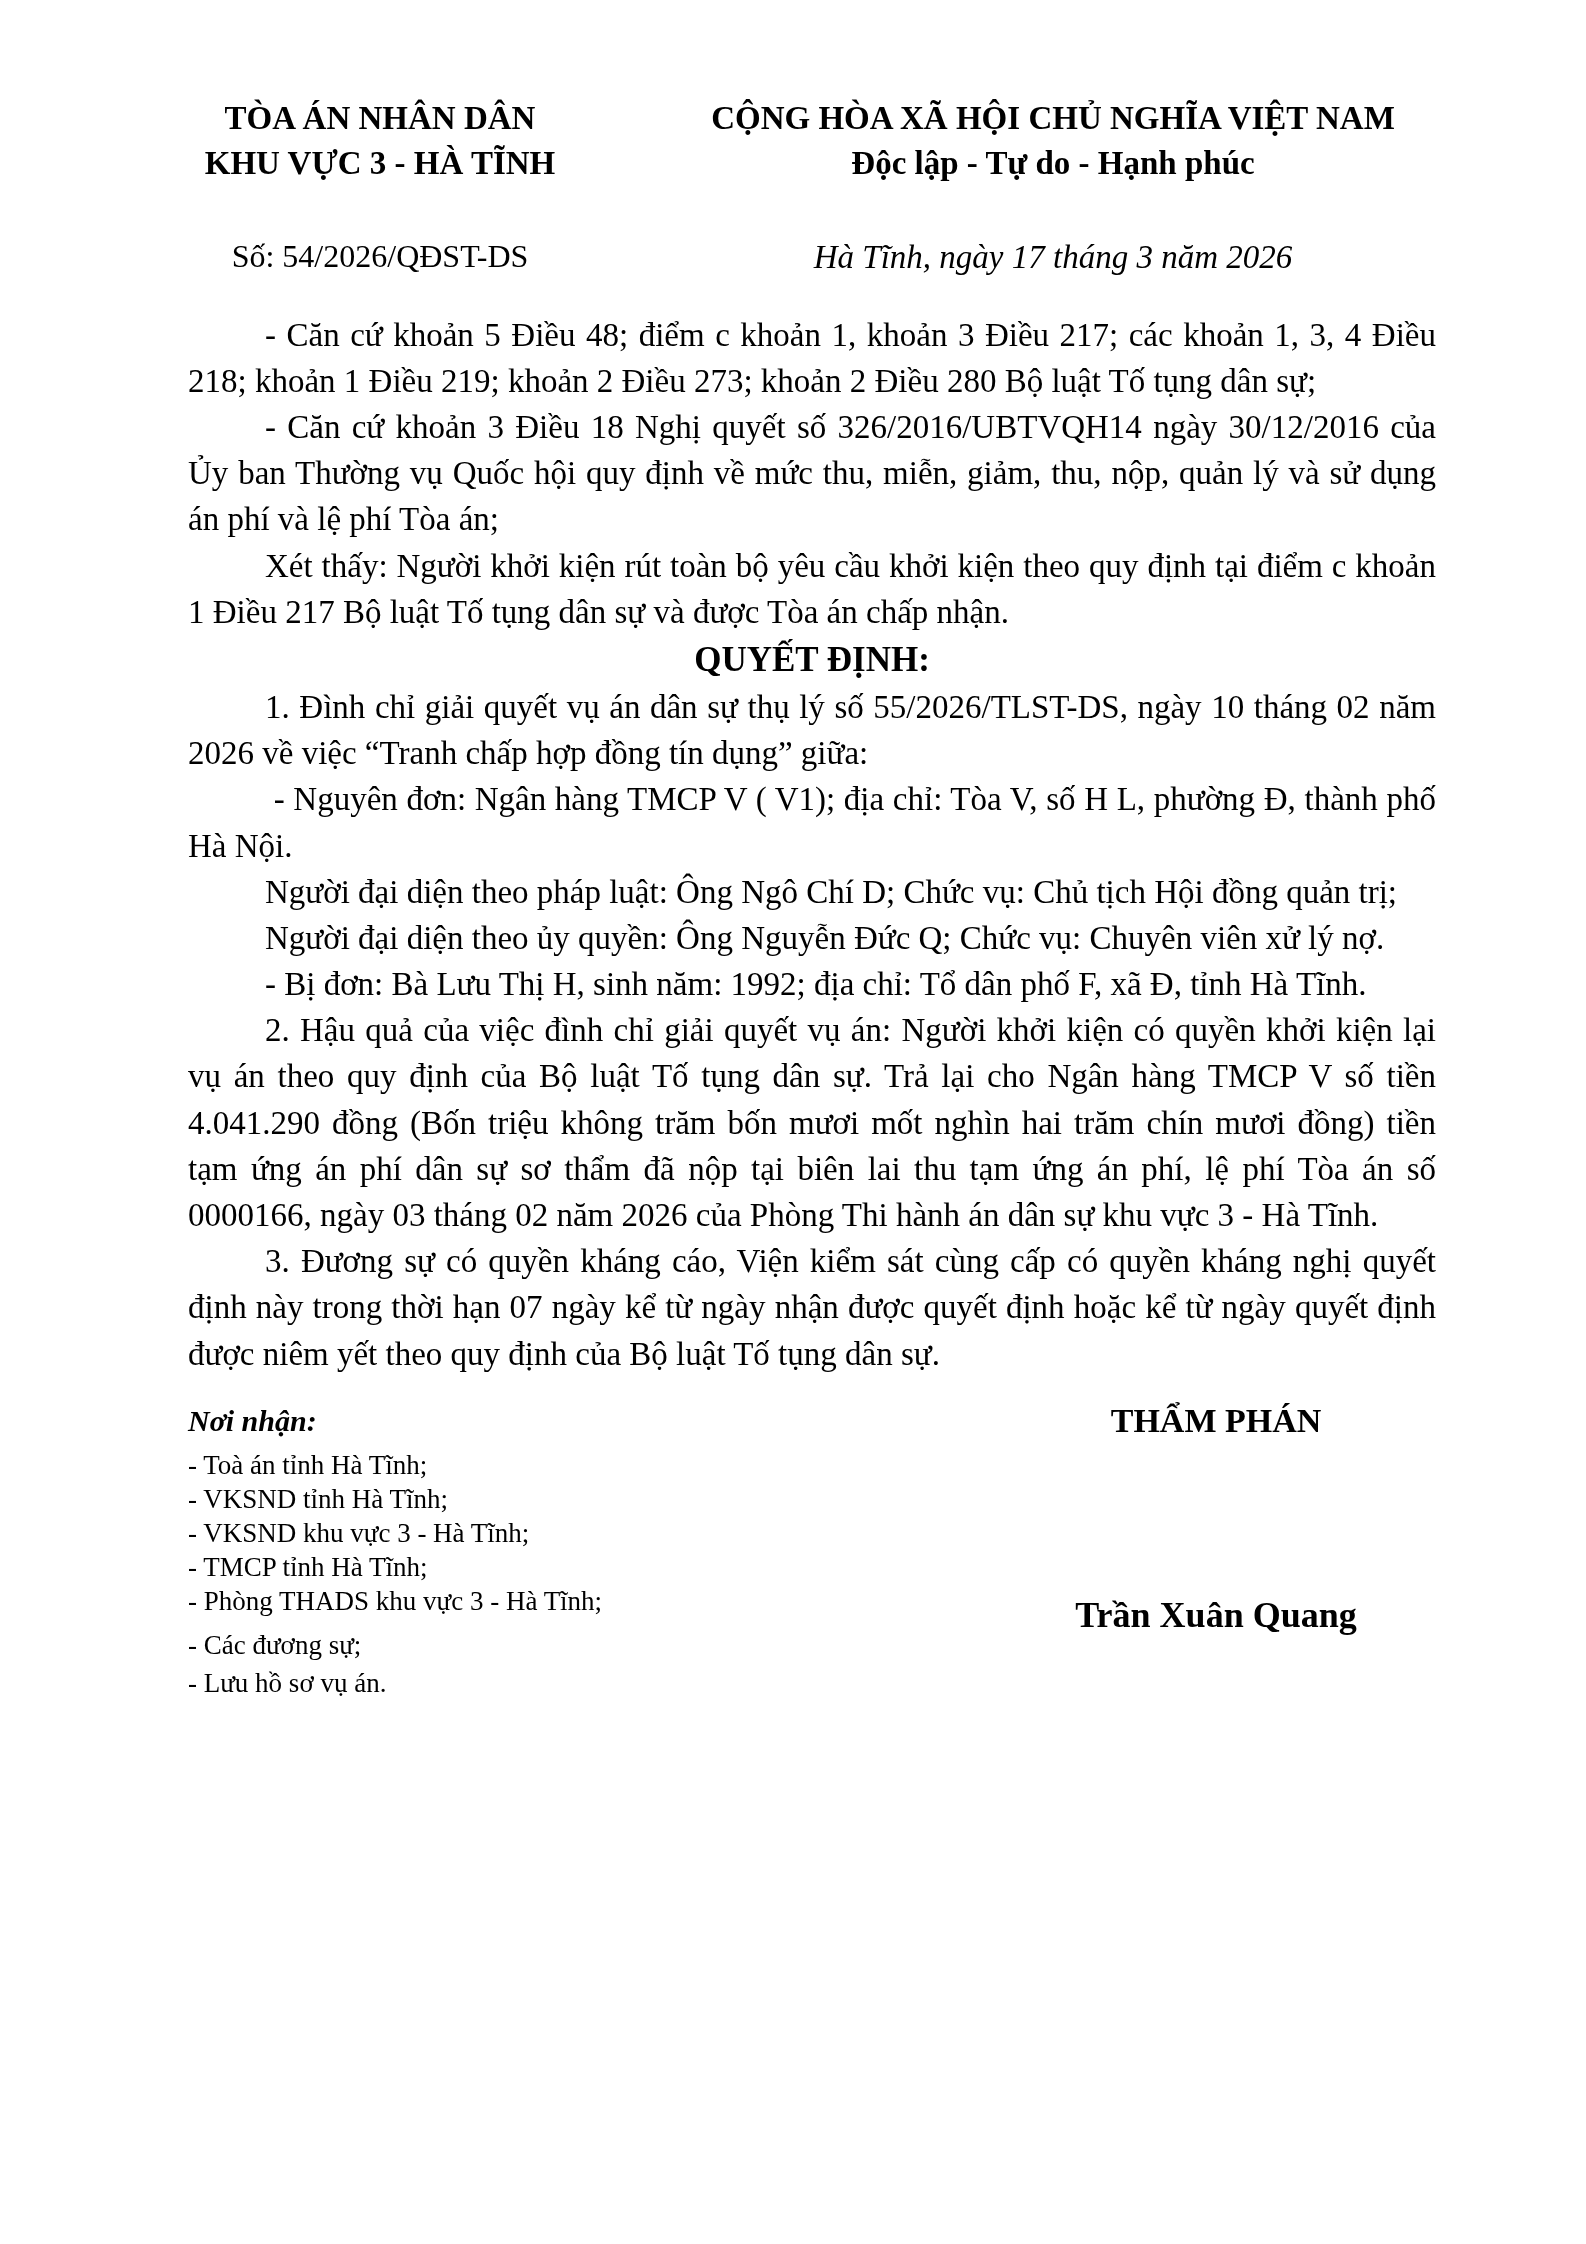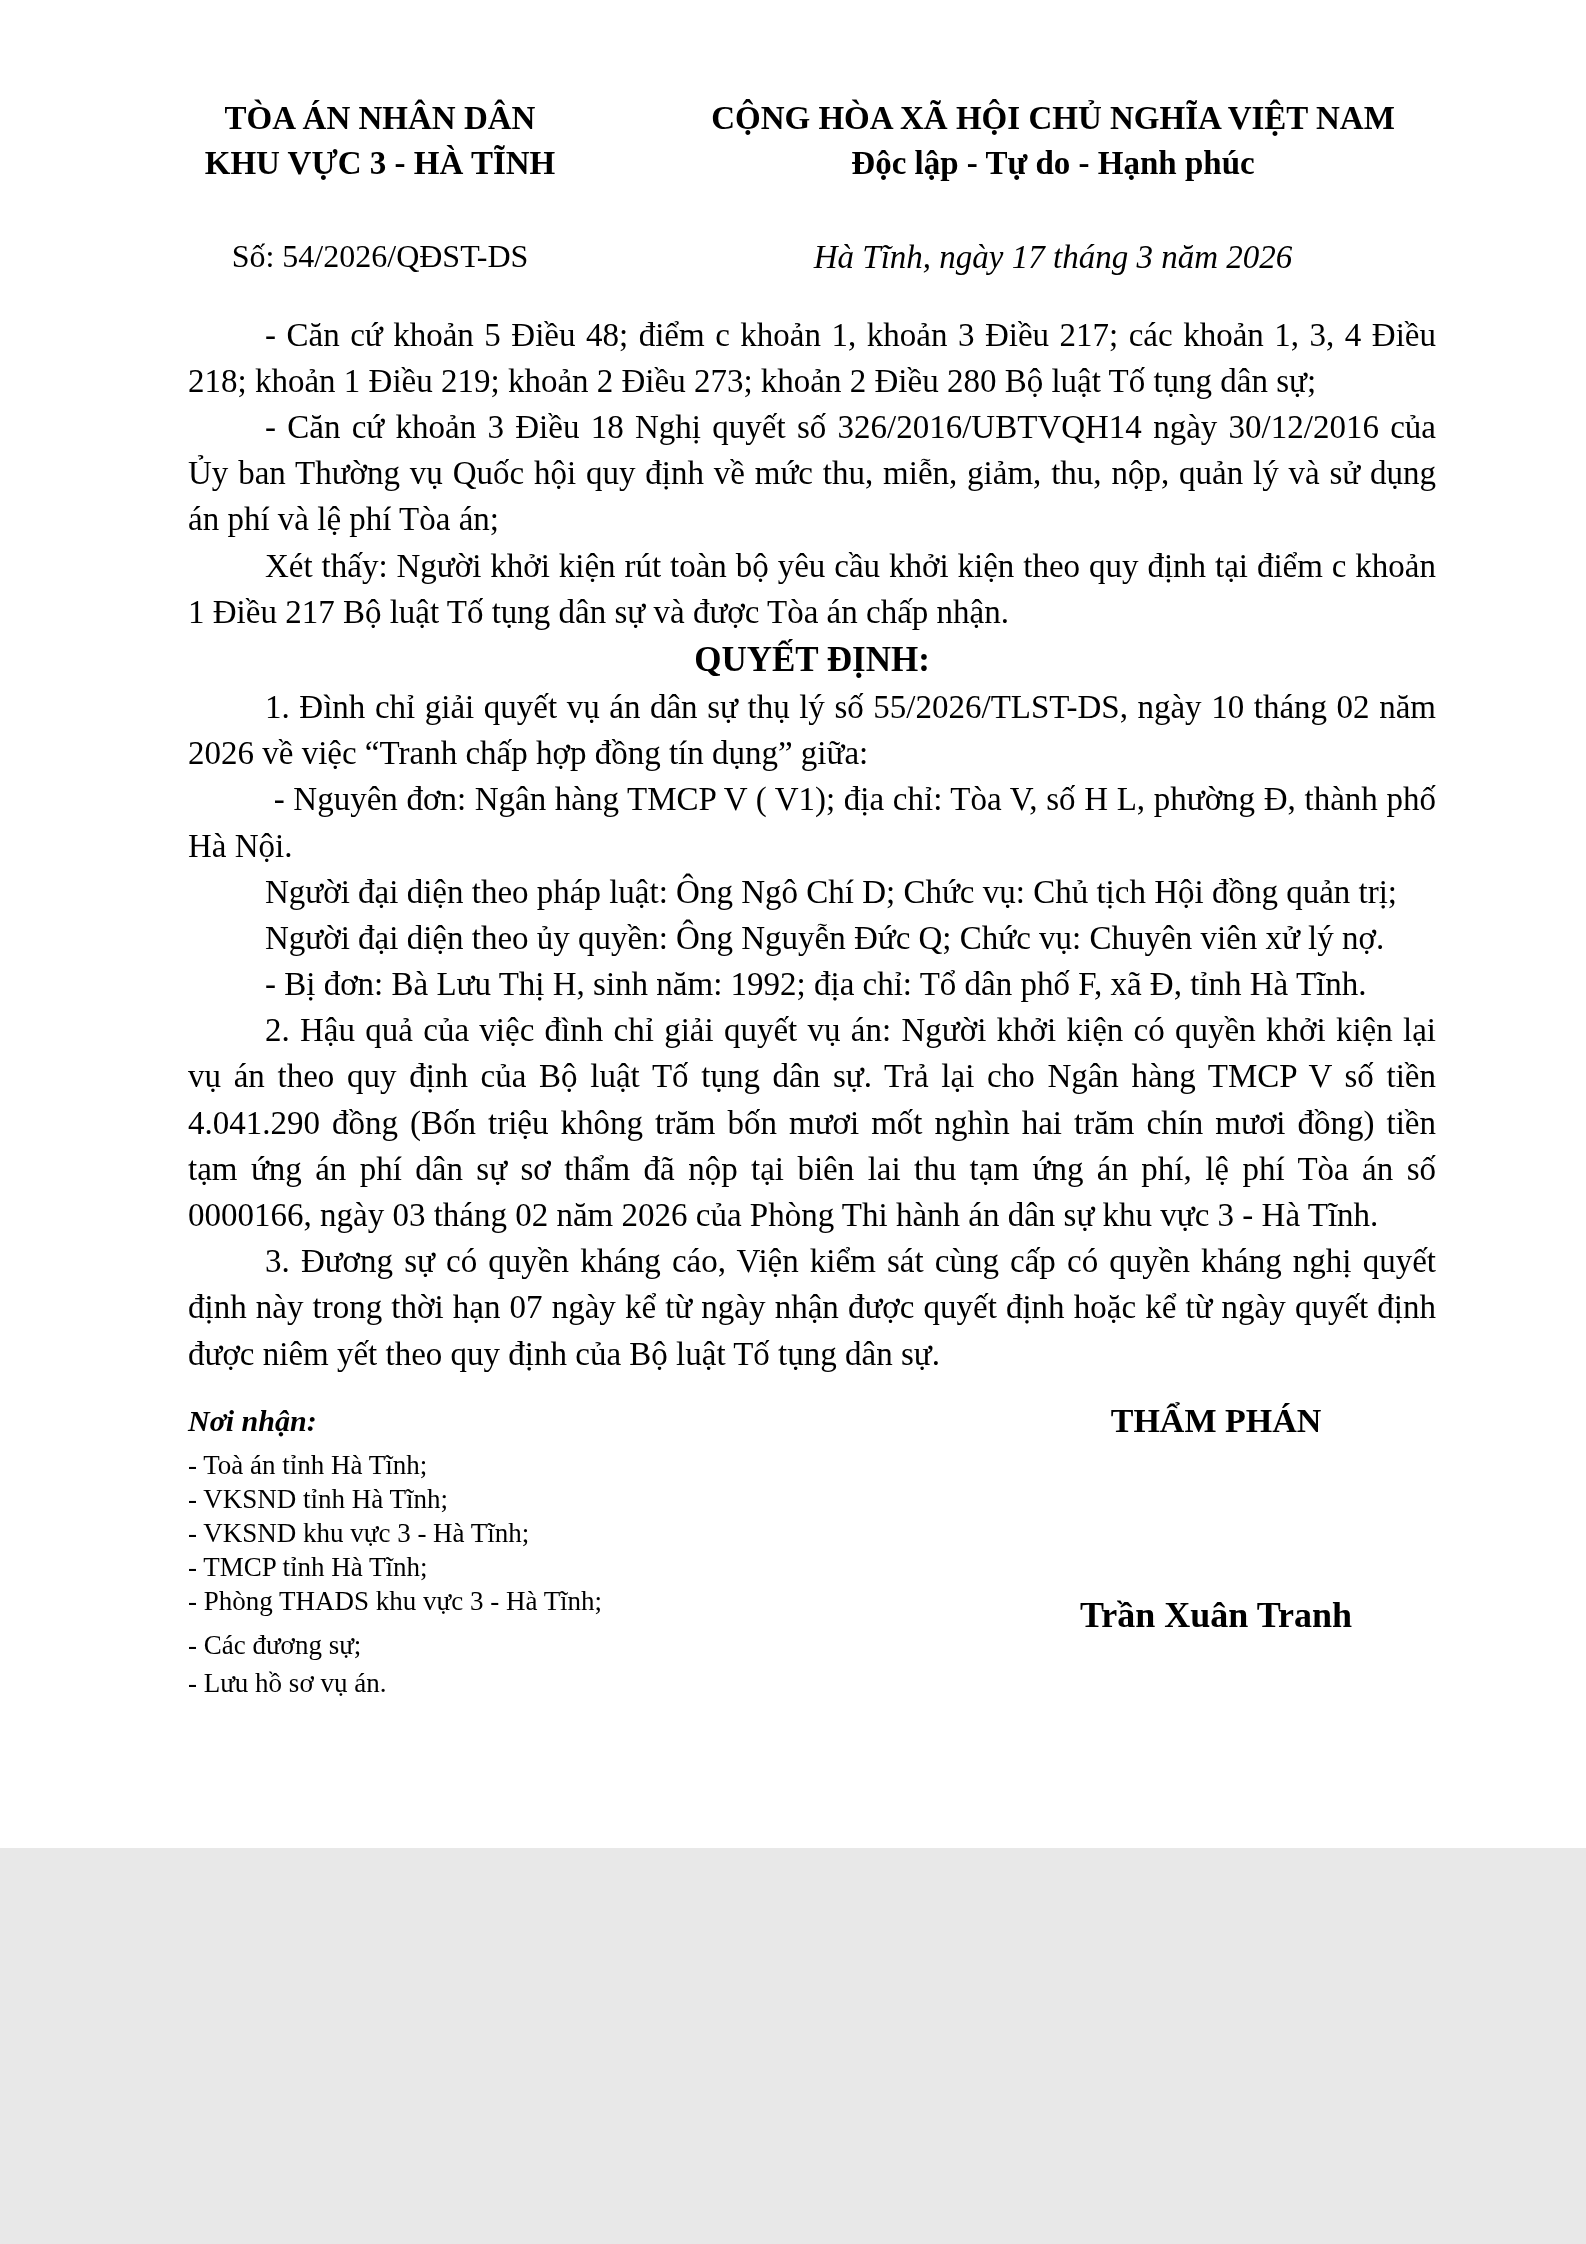--- a/index.html
+++ b/index.html
@@ -1,18 +1,18 @@
 <!DOCTYPE html>
 <html lang="vi"><head>
 <meta charset="utf-8">
 <style>
   html,body{margin:0;padding:0;background:#e8e8e8;}
   .page{
     position:relative;
-    width:1586px;height:1848px;
+    width:1586px;height:2244px;
     margin:0 auto;
     background:#ffffff;
     color:#000;
     font-family:"Liberation Serif","DejaVu Serif",serif;
     overflow:hidden;
     box-sizing:border-box;
   }
   
   .header{display:flex;padding-top:96px;}
   .header-left{width:480px;margin-left:140px;text-align:center;}
@@ -82,17 +82,17 @@
           <div class="recipient-item">- VKSND tỉnh Hà Tĩnh;</div>
           <div class="recipient-item">- VKSND khu vực 3 - Hà Tĩnh;</div>
           <div class="recipient-item">- TMCP tỉnh Hà Tĩnh;</div>
           <div class="recipient-item">- Phòng THADS khu vực 3 - Hà Tĩnh;</div>
           <div class="recipient-item">- Các đương sự;</div>
           <div class="recipient-item">- Lưu hồ sơ vụ án.</div>
         </div>
     </div>
     <div class="judge-block">
       <div class="judge-title">THẨM PHÁN</div>
-      <div class="judge-name">Trần Xuân Tranh</div>
+      <div class="judge-name">Trần Xuân Quang</div>
     </div>
   </div>
 
 </div>
 
 </body></html>

